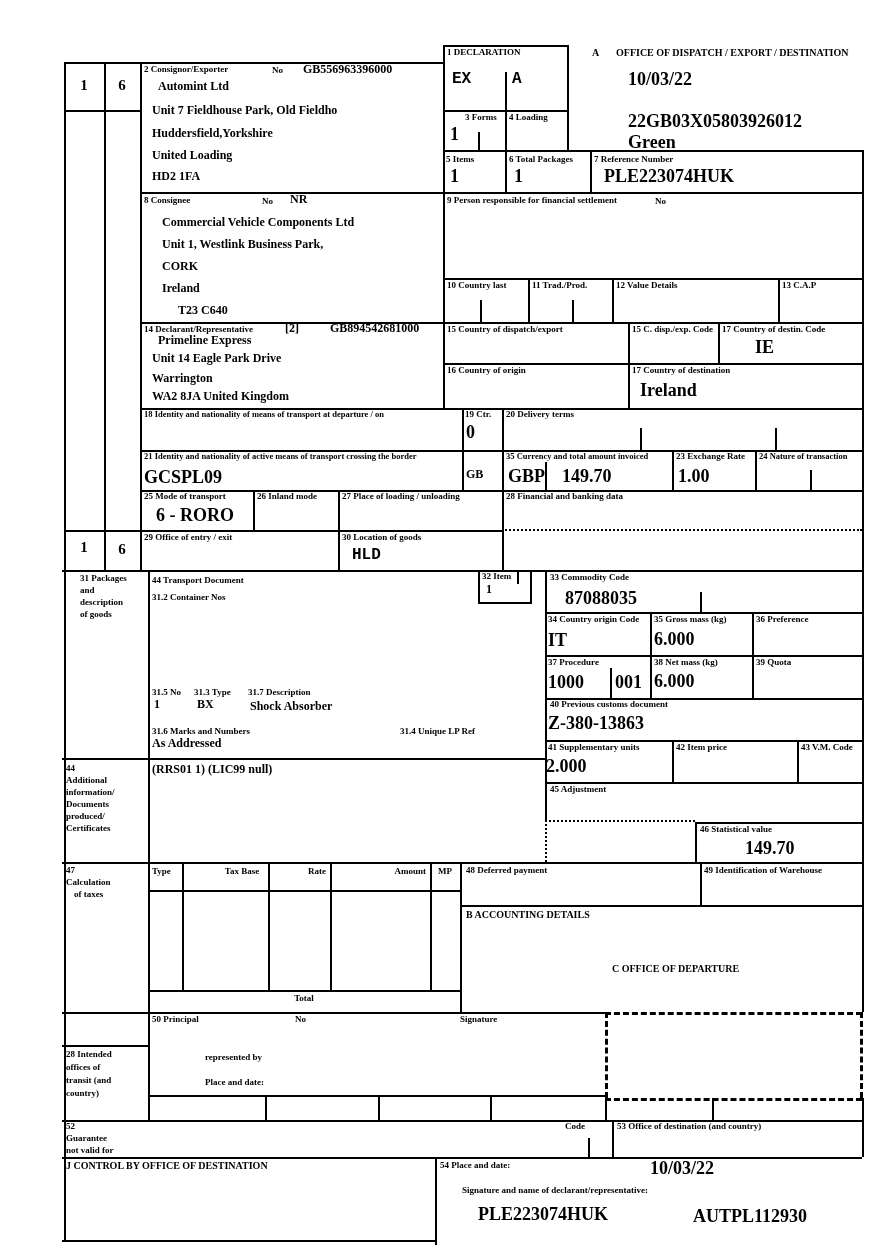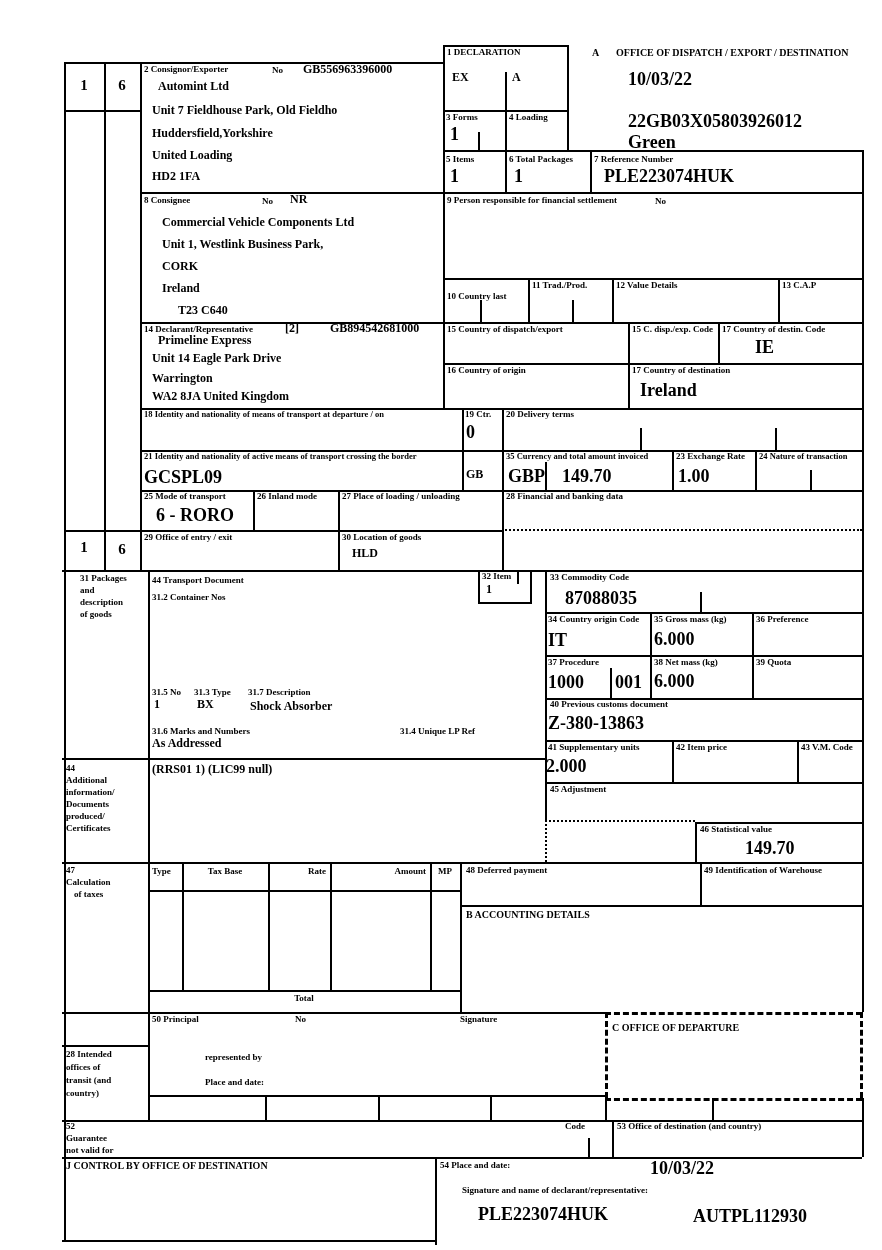--- a/index.html
+++ b/index.html
@@ -10,21 +10,21 @@
   .hdot{position:absolute;height:0;border-top:2px dotted #000;}
   .vdot{position:absolute;width:0;border-left:2px dotted #000;}
   .hdash{position:absolute;height:0;border-top:3px dashed #000;}
   .vdash{position:absolute;width:0;border-left:3px dashed #000;}
   .t{position:absolute;white-space:nowrap;font-weight:bold;line-height:1.05;}
   .lbl{font-size:9px;}
   .lbls{font-size:8.5px;}
   .sec{font-size:10px;}
   .val{font-size:18px;}
   .v12{font-size:12px;}
-  .v14{font-size:12px;}
+  .v14{font-size:16px;font-family:Liberation Mono, monospace;}
   .v15{font-size:15px;}
   .ctr{text-align:center;}
   .r{text-align:right;}
 </style>
 </head>
 <body>
 
 <div id="page">
 
   <div class="hl" style="left:64px;top:62px;width:381px"></div>
@@ -139,42 +139,42 @@
 
   <div class="t lbl" style="left:144px;top:65px">2 Consignor/Exporter</div>
   <div class="t lbl" style="left:272px;top:66px">No</div>
   <div class="t v12" style="left:303px;top:63px">GB556963396000</div>
   <div class="t v12" style="left:158px;top:80px">Automint Ltd</div>
   <div class="t v12" style="left:152px;top:104px">Unit 7 Fieldhouse Park, Old Fieldho</div>
   <div class="t v12" style="left:152px;top:127px">Huddersfield,Yorkshire</div>
   <div class="t v12" style="left:152px;top:149px">United Loading</div>
   <div class="t v12" style="left:152px;top:170px">HD2 1FA</div>
 
-  <div class="t lbl" style="left:446px;top:113px">3 Forms</div>
+  <div class="t lbl" style="left:465px;top:113px">3 Forms</div>
   <div class="t val" style="left:450px;top:125px">1</div>
   <div class="t lbl" style="left:509px;top:113px">4 Loading</div>
   <div class="t lbl" style="left:446px;top:155px">5 Items</div>
   <div class="t val" style="left:450px;top:167px">1</div>
   <div class="t lbl" style="left:509px;top:155px">6 Total Packages</div>
   <div class="t val" style="left:514px;top:167px">1</div>
   <div class="t lbl" style="left:594px;top:155px">7 Reference Number</div>
   <div class="t val" style="left:604px;top:167px">PLE223074HUK</div>
 
   <div class="t lbl" style="left:144px;top:196px">8 Consignee</div>
   <div class="t lbl" style="left:262px;top:197px">No</div>
   <div class="t v12" style="left:290px;top:193px">NR</div>
   <div class="t v12" style="left:162px;top:216px">Commercial Vehicle Components Ltd</div>
   <div class="t v12" style="left:162px;top:238px">Unit 1, Westlink Business Park,</div>
   <div class="t v12" style="left:162px;top:260px">CORK</div>
   <div class="t v12" style="left:162px;top:282px">Ireland</div>
   <div class="t v12" style="left:178px;top:304px">T23 C640</div>
   <div class="t lbl" style="left:447px;top:196px">9 Person responsible for financial settlement</div>
   <div class="t lbl" style="left:655px;top:197px">No</div>
 
-  <div class="t lbl" style="left:447px;top:292px">10 Country last</div>
+  <div class="t lbl" style="left:447px;top:281px">10 Country last</div>
   <div class="t lbl" style="left:532px;top:281px">11 Trad./Prod.</div>
   <div class="t lbl" style="left:616px;top:281px">12 Value Details</div>
   <div class="t lbl" style="left:782px;top:281px">13 C.A.P</div>
 
   <div class="t lbl" style="left:144px;top:325px">14 Declarant/Representative</div>
   <div class="t v12" style="left:285px;top:322px">[2]</div>
   <div class="t v12" style="left:330px;top:322px">GB894542681000</div>
   <div class="t v12" style="left:158px;top:334px">Primeline Express</div>
   <div class="t v12" style="left:152px;top:352px">Unit 14 Eagle Park Drive</div>
   <div class="t v12" style="left:152px;top:372px">Warrington</div>
@@ -258,40 +258,40 @@
   <div class="t lbl" style="left:66px;top:788px">information/</div>
   <div class="t lbl" style="left:66px;top:800px">Documents</div>
   <div class="t lbl" style="left:66px;top:812px">produced/</div>
   <div class="t lbl" style="left:66px;top:824px">Certificates</div>
   <div class="t v12" style="left:152px;top:763px">(RRS01 1) (LIC99 null)</div>
 
   <div class="t lbl" style="left:66px;top:866px">47</div>
   <div class="t lbl" style="left:66px;top:878px">Calculation</div>
   <div class="t lbl" style="left:74px;top:890px">of taxes</div>
   <div class="t lbl" style="left:152px;top:867px">Type</div>
-  <div class="t lbl ctr" style="left:177px;top:867px;width:96px">Tax Base</div>
+  <div class="t lbl ctr" style="left:194px;top:867px;width:96px">Tax Base</div>
   <div class="t lbl r" style="left:284px;top:867px;width:42px">Rate</div>
   <div class="t lbl r" style="left:336px;top:867px;width:90px">Amount</div>
   <div class="t lbl ctr" style="left:430px;top:867px;width:30px">MP</div>
   <div class="t lbl ctr" style="left:148px;top:994px;width:312px">Total</div>
 
   <div class="t lbl" style="left:466px;top:866px">48 Deferred payment</div>
   <div class="t lbl" style="left:704px;top:866px">49 Identification of Warehouse</div>
   <div class="t sec" style="left:466px;top:910px">B ACCOUNTING DETAILS</div>
 
   <div class="t lbl" style="left:152px;top:1015px">50 Principal</div>
   <div class="t lbl" style="left:295px;top:1015px">No</div>
   <div class="t lbl" style="left:460px;top:1015px">Signature</div>
   <div class="t lbl" style="left:205px;top:1053px">represented by</div>
   <div class="t lbl" style="left:205px;top:1078px">Place and date:</div>
   <div class="t lbl" style="left:66px;top:1050px">28 Intended</div>
   <div class="t lbl" style="left:66px;top:1063px">offices of</div>
   <div class="t lbl" style="left:66px;top:1076px">transit (and</div>
   <div class="t lbl" style="left:66px;top:1089px">country)</div>
-  <div class="t sec" style="left:612px;top:1023px">C OFFICE OF DEPARTURE</div>
+  <div class="t sec" style="left:612px;top:964px">C OFFICE OF DEPARTURE</div>
 
   <div class="t lbl" style="left:66px;top:1122px">52</div>
   <div class="t lbl" style="left:66px;top:1134px">Guarantee</div>
   <div class="t lbl" style="left:66px;top:1146px">not valid for</div>
   <div class="t lbl" style="left:565px;top:1122px">Code</div>
   <div class="t lbl" style="left:617px;top:1122px">53 Office of destination (and country)</div>
 
   <div class="t sec" style="left:66px;top:1161px">J CONTROL BY OFFICE OF DESTINATION</div>
   <div class="t lbl" style="left:440px;top:1161px">54 Place and date:</div>
   <div class="t val" style="left:650px;top:1159px">10/03/22</div>

